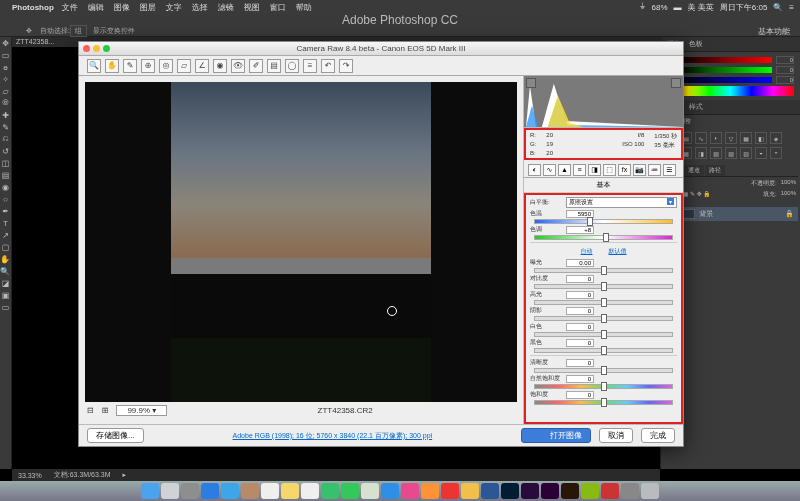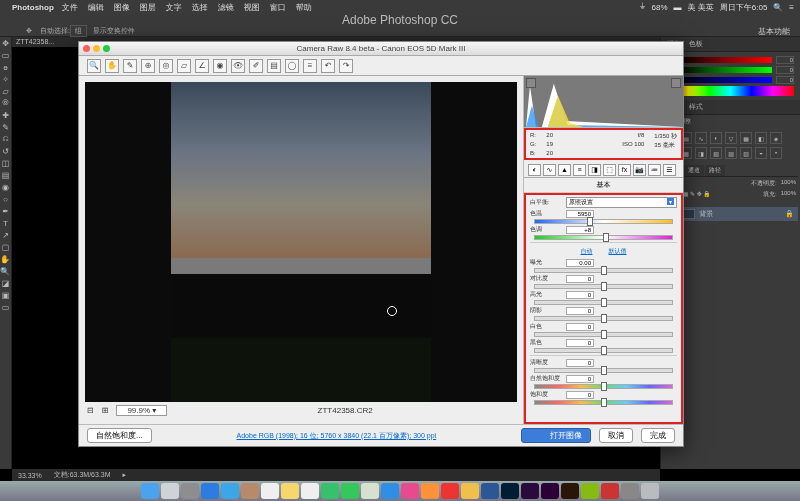--- a/index.html
+++ b/index.html
@@ -431,21 +431,21 @@
         <div class="srow">
             <div class="track sat">
               <div class="knob" style="left:50%"></div>
             </div>
           </div>
       </div>
     </div>
   </div>
 
   <div class="cr-bottom">
-    <span class="btn">自然饱和度...</span>
+    <span class="btn">存储图像...</span>
     <span class="link">Adobe RGB (1998); 16 位; 5760 x 3840 (22.1 百万像素); 300 ppi</span>
     <span class="btn primary">打开图像</span>
     <span class="btn">取消</span>
     <span class="btn">完成</span>
   </div>
 </div>
 
 <div class="dock">
     <div class="d" style="background: rgb(74, 163, 239);"></div>
     <div class="d" style="background: rgb(207, 211, 216);"></div>

